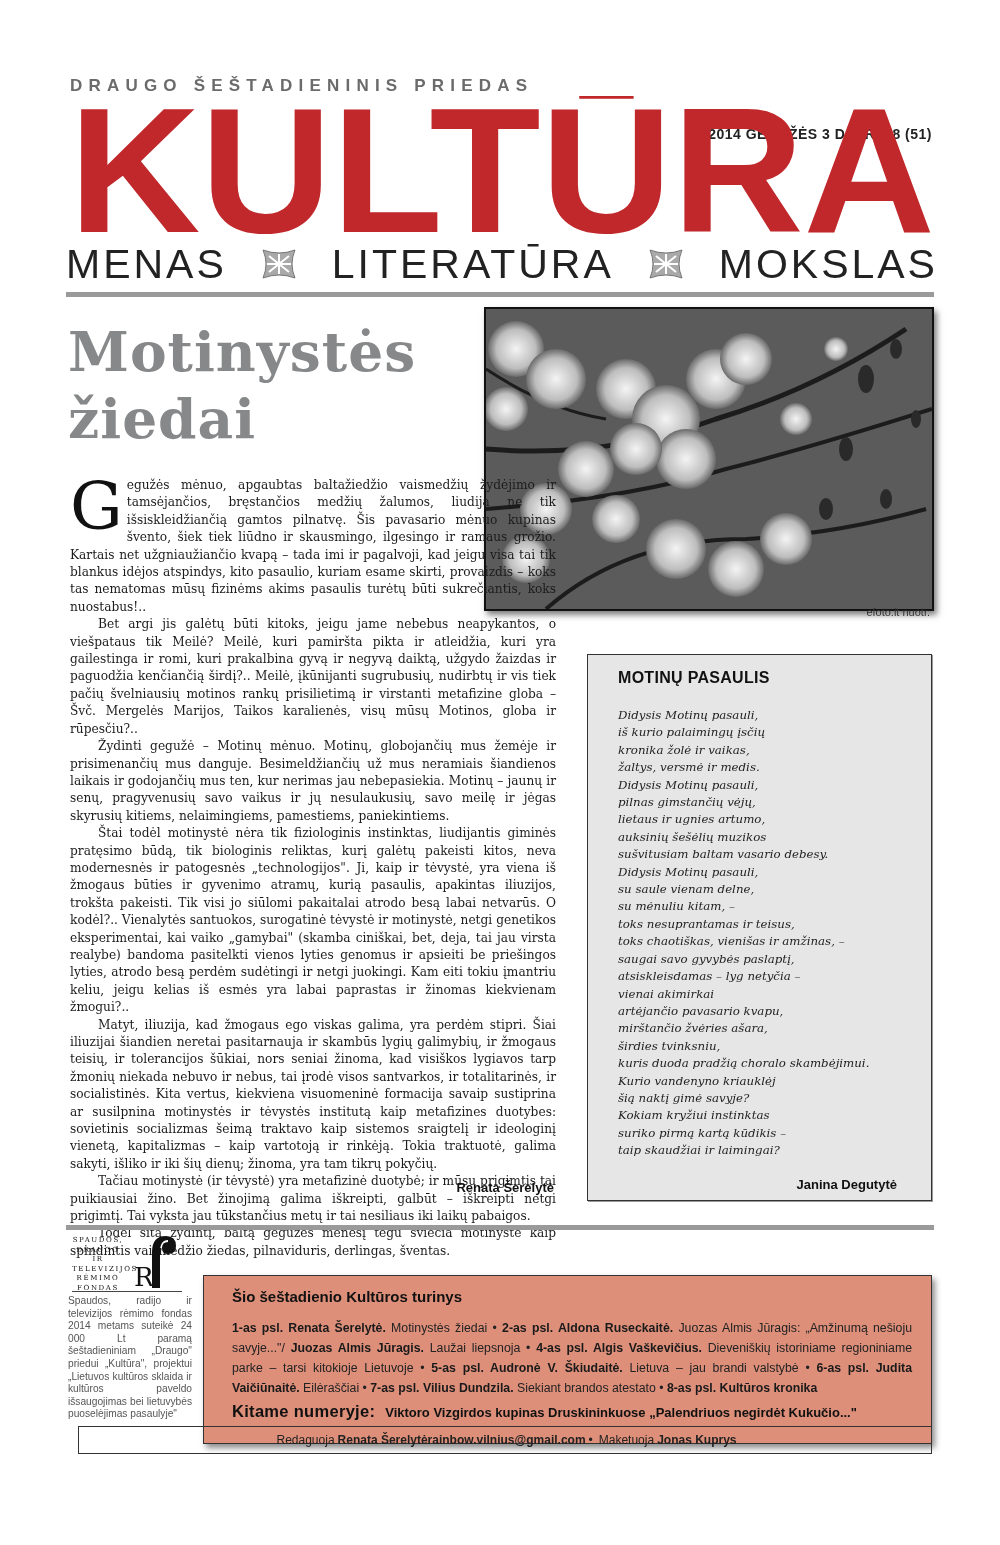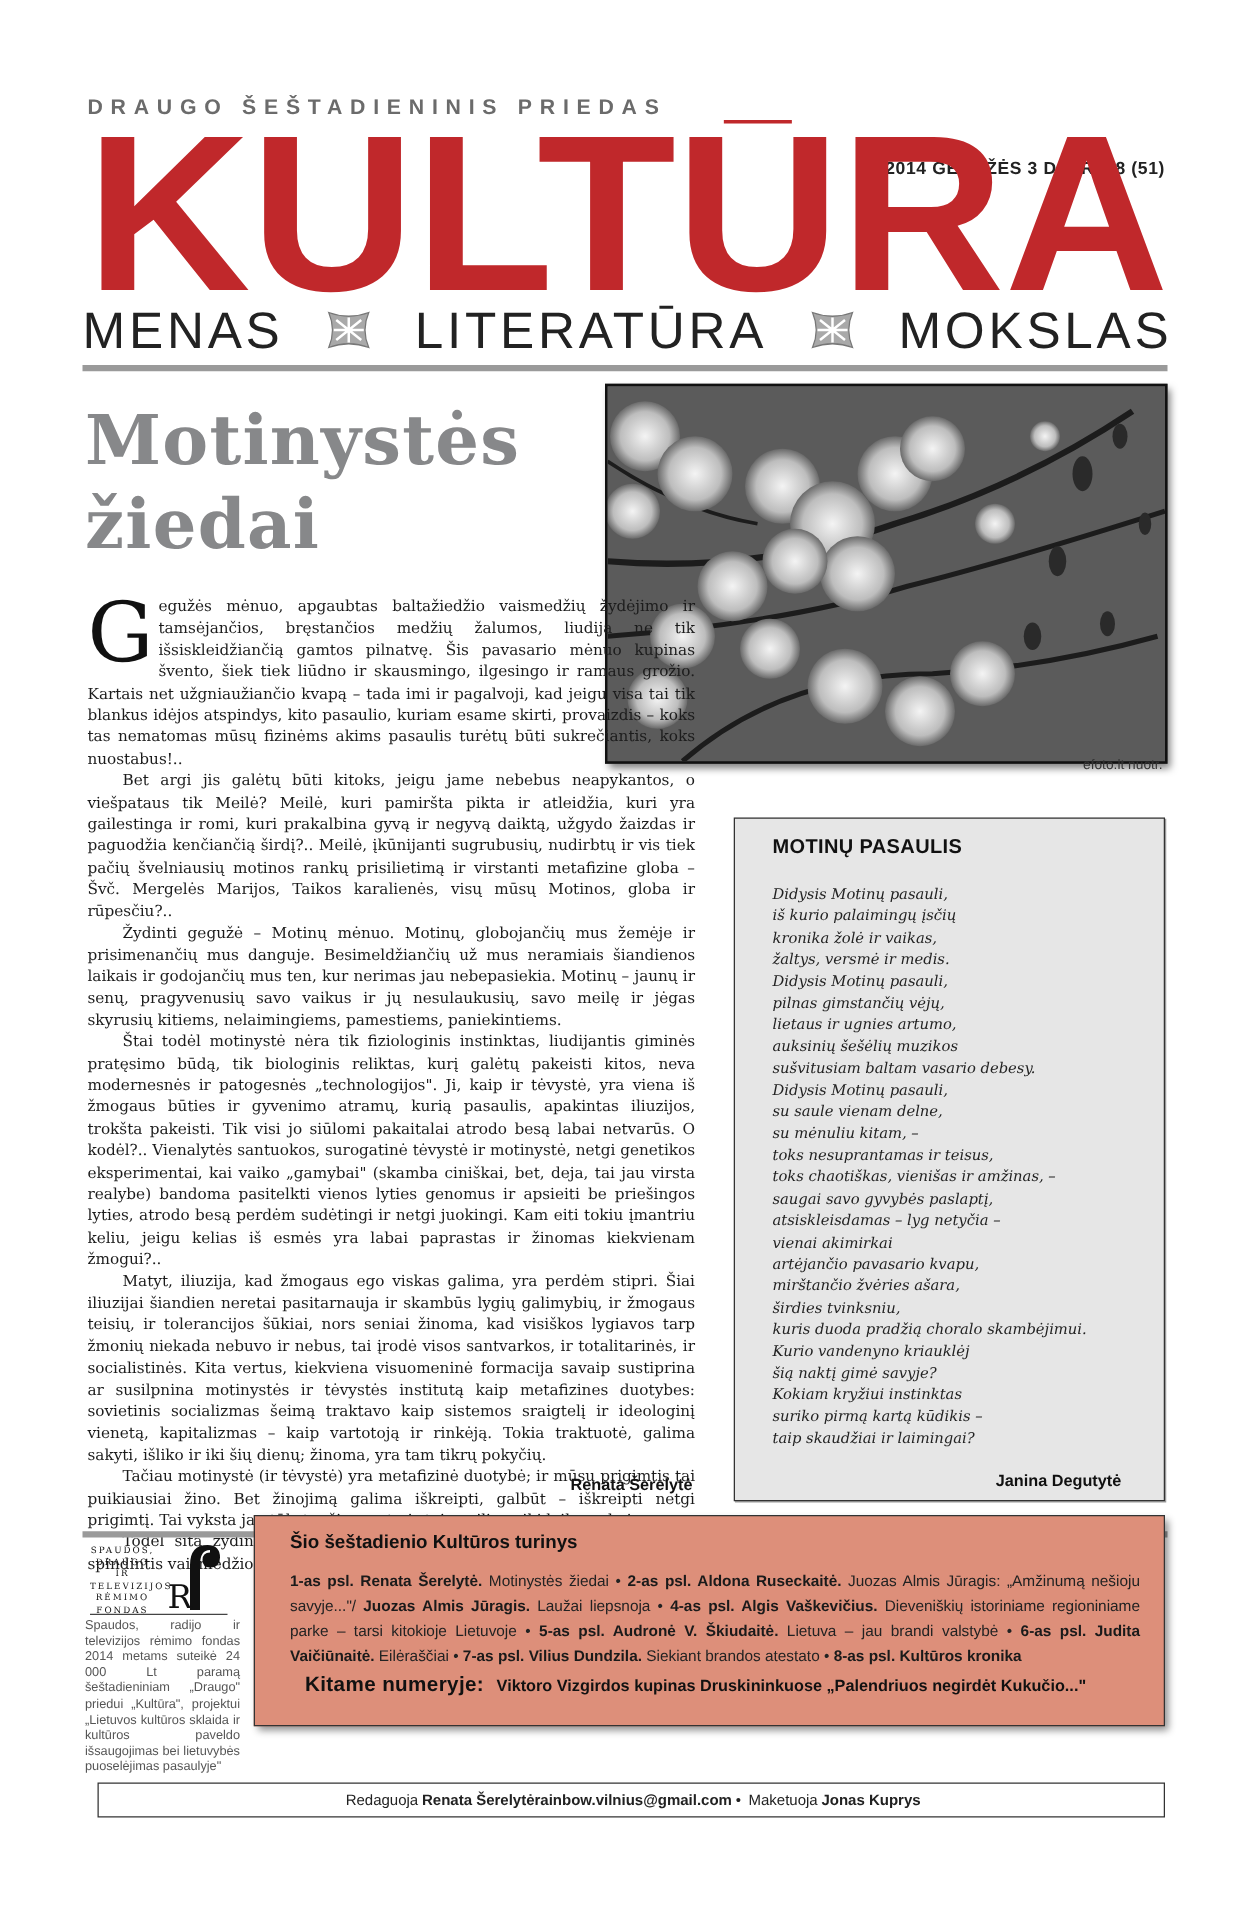--- a/index.html
+++ b/index.html
@@ -34,26 +34,26 @@
   .poem { position: absolute; left: 30px; top: 52px; font-family: "DejaVu Serif", serif; font-style: italic; font-size: 11.8px; line-height: 17.4px; color: #222; }
   .poem div { white-space: nowrap; }
   .poem-author { position: absolute; right: 34px; top: 522px; font-family: "Liberation Sans", sans-serif; font-weight: bold; font-size: 13px; color: #111; }
 
   .fund-logo { position: absolute; left: 72px; top: 1234px; width: 110px; height: 60px; }
   .fund-logo .txt { position: absolute; left: 0; top: 2px; font-family: "DejaVu Serif", serif; font-size: 7px; line-height: 9.6px; letter-spacing: 1.6px; color: #111; text-align: center; width: 52px; }
   .fund-logo .mark { position: absolute; left: 58px; top: 0; width: 46px; height: 54px; }
   .fund-logo .line { position: absolute; left: 0; top: 57px; width: 110px; height: 1px; background: #444; }
   .fund-text { position: absolute; left: 68px; top: 1295px; width: 124px; font-family: "Liberation Sans", sans-serif; font-size: 10.2px; line-height: 12.6px; color: #555; text-align: justify; }
 
-  .contents { position: absolute; left: 203px; top: 1212px; width: 727px; height: 167px; background: #dd8f7a; border: 1.5px solid #333; box-shadow: 3px 4px 6px rgba(0,0,0,0.45); font-family: "Liberation Sans", sans-serif; }
+  .contents { position: absolute; left: 203px; top: 1275px; width: 727px; height: 167px; background: #dd8f7a; border: 1.5px solid #333; box-shadow: 3px 4px 6px rgba(0,0,0,0.45); font-family: "Liberation Sans", sans-serif; }
   .contents-title { position: absolute; left: 28px; top: 12px; font-weight: bold; font-size: 15px; color: #111; }
   .contents-body { position: absolute; left: 28px; top: 42px; width: 680px; font-size: 12.3px; line-height: 20px; color: #222; text-align: justify; }
   .contents-body b { color: #1a1a1a; }
   .next { position: absolute; left: 28px; top: 126px; white-space: nowrap; color: #111; }
-  .next .lbl { font-weight: bold; font-size: 16.5px; letter-spacing: 0.3px; margin-left: 12px; }
+  .next .lbl { font-weight: bold; font-size: 16.5px; letter-spacing: 0.3px; }
   .next .val { font-weight: bold; font-size: 13px; margin-left: 10px; }
 
   .footer { position: absolute; left: 78px; top: 1426px; width: 852px; height: 26px; border: 1px solid #333; display: flex; align-items: center; justify-content: center; font-family: "Liberation Sans", sans-serif; font-size: 12px; color: #222; }
   .footer b { font-weight: bold; }
   .footer span { margin: 0 3px; }
 </style>
 </head>
 <body>
 
 <div class="kicker">DRAUGO ŠEŠTADIENINIS PRIEDAS</div>

